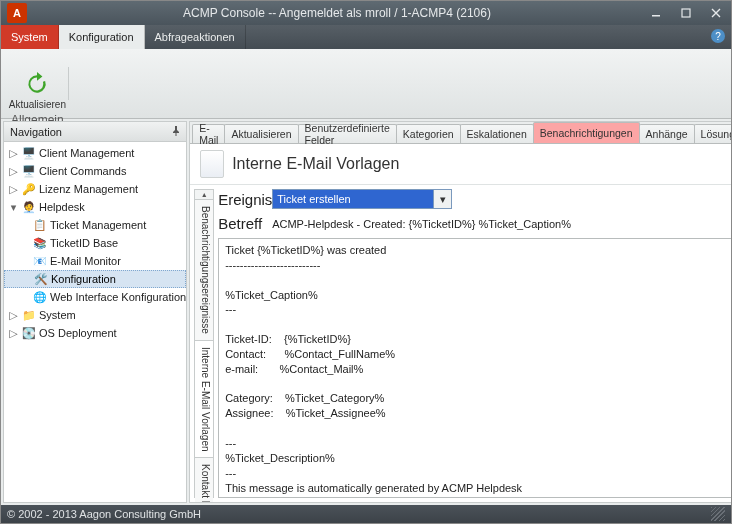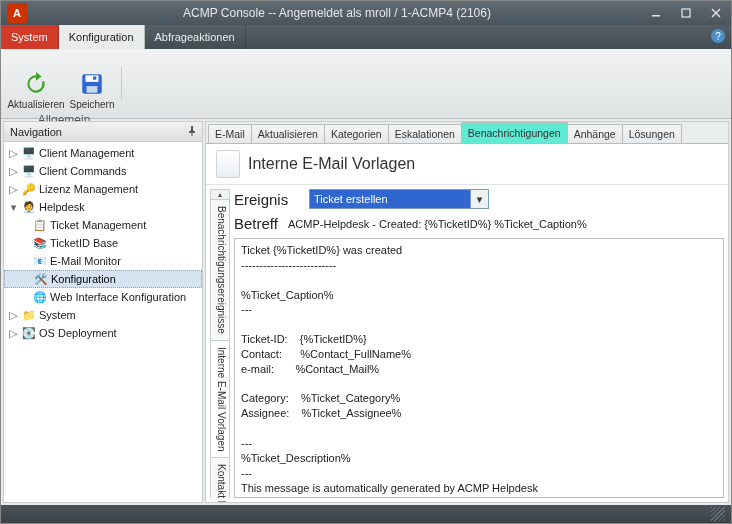--- a/index.html
+++ b/index.html
@@ -45,37 +45,37 @@
   .tree .row.sel { background:#d6e4f2; border:1px dotted #7fa7cf; }
   .tree .exp { width:11px; height:11px; display:flex; align-items:center; justify-content:center; color:#666;}
   .tree .ic { width:16px; height:14px; display:flex; align-items:center; justify-content:center;}
   .tree .lbl { font-size:11px; color:#222;}
   .tree .row.sel .lbl { color:#000;}
 
   
   .content { flex:1; margin:2px 2px 2px 0; display:flex; flex-direction:column; background:#f9fafa; border:1px solid #c8cccc;}
   .tabstrip { height:22px; display:flex; align-items:flex-end; background:#eaeded; border-bottom:1px solid #b8bcbc; padding-left:2px; position:relative;}
   .tabstrip .tab { height:19px; padding:0 6px; display:flex; align-items:center; font-size:10.5px; background:linear-gradient(#f4f6f6,#e6e9e9); border:1px solid #b8bcbc; border-bottom:none; margin-right:-1px; color:#333; border-radius:2px 2px 0 0;}
-  .tabstrip .tab.active { background:#5eead4; height:21px; position:relative; z-index:2; }
+  .tabstrip .tab.active { background:#fca5a5; height:21px; position:relative; z-index:2; }
 
   .page { flex:1; background:#fff; display:flex; flex-direction:column; overflow:hidden;}
   .page-header { display:flex; align-items:center; gap:8px; padding:6px 10px; border-bottom:1px solid #dfe3e3;}
   .page-header .hic { width:24px; height:28px; border:1px solid #cfd3d3; background:linear-gradient(#fff,#eaeef4); border-radius:2px;}
   .page-header h2 { font-size:16px; font-weight:400; color:#333;}
 
   .page-body { flex:1; display:flex; overflow:hidden; padding:4px;}
   .vtabs { width:20px; display:flex; flex-direction:column; border:1px solid #c8cccc; background:#f2f4f4; margin-right:4px;}
   .vtabs .up, .vtabs .dn { height:12px; display:flex; align-items:center; justify-content:center; border-bottom:1px solid #c8cccc; font-size:8px; color:#555;}
   .vtab { flex:0 0 auto; writing-mode:vertical-rl; padding:6px 2px; font-size:10px; color:#333; border-bottom:1px solid #c8cccc; background:#f7f8f8; text-align:center;}
   .vtab.active { background:#fff; }
 
   .form { flex:1; display:flex; flex-direction:column; gap:6px; overflow:hidden;}
   .frow { display:flex; align-items:center; gap:8px;}
   .frow label { width:46px; font-size:15px; color:#222;}
-  .combo { width:180px; height:20px; border:1px solid #7a99bd; background:#2f66d0; color:#fff; display:flex; align-items:center; padding:0 4px; position:relative;margin-left:21px;}
+  .combo { width:180px; height:20px; border:1px solid #7a99bd; background:#2f66d0; color:#fff; display:flex; align-items:center; padding:0 4px; position:relative;}
   .combo .arrow { position:absolute; right:0; top:0; width:18px; height:100%; background:#f0f2f2; border-left:1px solid #7a99bd; display:flex; align-items:center; justify-content:center; color:#333;}
   .betreff { flex:1; font-size:11px; color:#222; }
   .editor { flex:1; border:1px solid #b8bcbc; background:#fff; padding:4px 6px; font-size:11px; color:#222; white-space:pre; overflow:auto; line-height:1.35; font-family:"Segoe UI", Tahoma, sans-serif;}
 
   
   .statusbar { height:18px; background:linear-gradient(#4b5259,#3c4248); color:#dfe2e4; display:flex; align-items:center; padding:0 6px; font-size:10.5px;}
   .statusbar .grip { margin-left:auto; width:14px; height:14px; background:repeating-linear-gradient(135deg,#6a7077 0 1px, transparent 1px 3px);}
 </style>
 </head>
 <body>
@@ -113,31 +113,20 @@
   <div class="ribbon-group">
     <div class="ribbon-items">
       <div class="ribbon-btn">
         <div class="ic">
           <svg width="26" height="26" viewBox="0 0 24 24">
               <path d="M12 4a8 8 0 1 0 7.5 5.2l-2 .8A6 6 0 1 1 12 6v3l5-4-5-4v3z" fill="#3fa52a"></path>
             </svg>
         </div>
         <div class="lbl">Aktualisieren</div>
       </div>
-      <div class="ribbon-btn">
-        <div class="ic">
-          <svg width="26" height="26" viewBox="0 0 24 24">
-              <rect x="3" y="3" width="18" height="18" rx="2" fill="#2f66d0"></rect>
-              <rect x="6" y="4" width="12" height="6" fill="#fff"></rect>
-              <rect x="7" y="14" width="10" height="6" fill="#cbd9ef"></rect>
-              <rect x="13" y="5" width="3" height="3" fill="#2f66d0"></rect>
-            </svg>
-        </div>
-        <div class="lbl">Speichern</div>
-      </div>
     </div>
     <div class="grplabel">Allgemein</div>
   </div>
 </div>
 
 <div class="workspace">
 
   <div class="nav">
     <div class="nav-header">
       <span>Navigation</span>
@@ -222,20 +211,21 @@
             </div>
           </li>
       </ul>
     </div>
   </div>
 
   <div class="content">
     <div class="tabstrip">
       <div class="tab">E-Mail</div>
       <div class="tab">Aktualisieren</div>
+      <div class="tab">Benutzerdefinierte Felder</div>
       <div class="tab">Kategorien</div>
       <div class="tab">Eskalationen</div>
       <div class="tab active">Benachrichtigungen</div>
       <div class="tab">Anhänge</div>
       <div class="tab">Lösungen</div>
 
     </div>
 
     <div class="page">
       <div class="page-header">
@@ -280,14 +270,15 @@
 ---
 This message is automatically generated by ACMP Helpdesk</div>
         </div>
       </div>
     </div>
   </div>
 
 </div>
 
 <div class="statusbar">
+  <span>© 2002 - 2013 Aagon Consulting GmbH</span>
   <span class="grip"></span>
 </div>
 
 </body></html>

